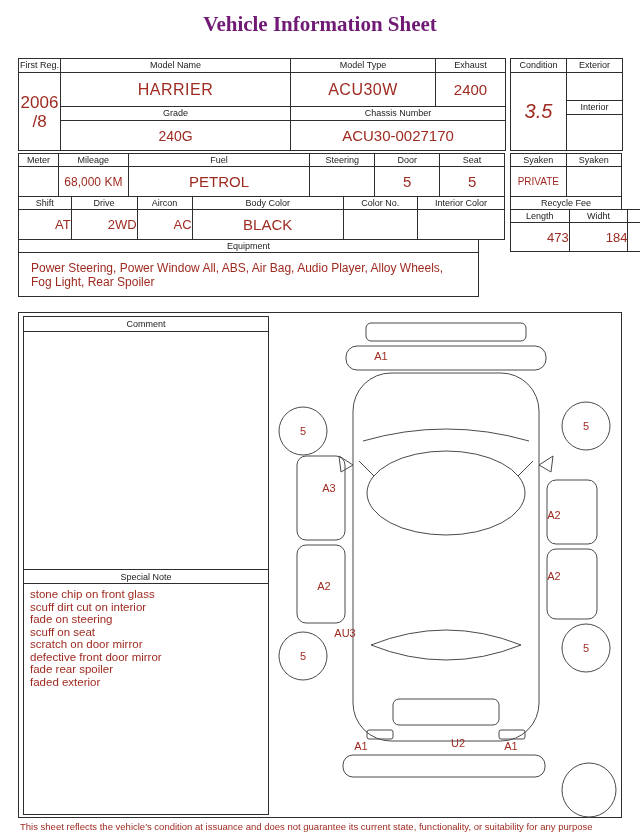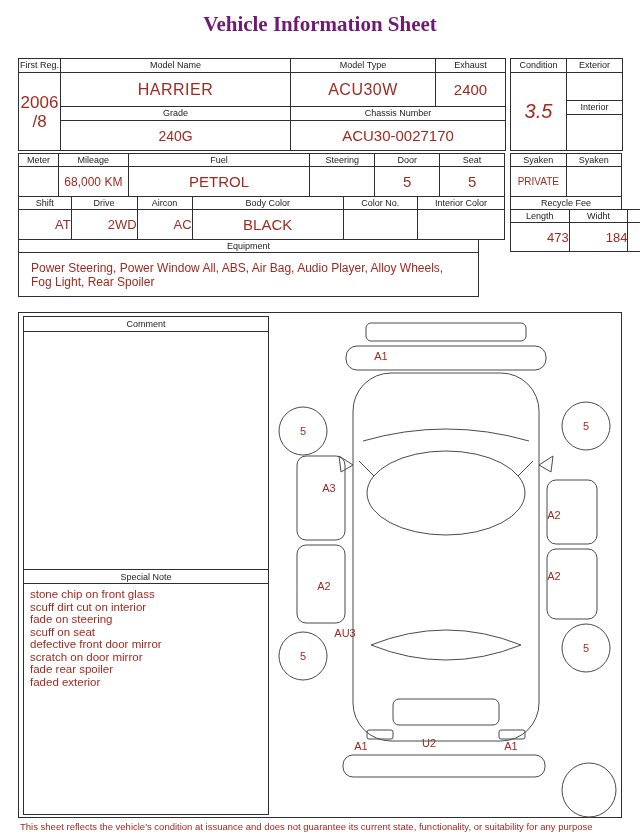--- a/index.html
+++ b/index.html
@@ -214,22 +214,22 @@
 
     <div class="left-box">
       <div class="box-header">Comment</div>
       <div class="comment-area"></div>
       <div class="box-header topline">Special Note</div>
       <div class="note-area">
         <div class="note-line">stone chip on front glass</div>
         <div class="note-line">scuff dirt cut on interior</div>
         <div class="note-line">fade on steering</div>
         <div class="note-line">scuff on seat</div>
+        <div class="note-line">scratch on door mirror</div>
         <div class="note-line">defective front door mirror</div>
-        <div class="note-line">scratch on door mirror</div>
         <div class="note-line">fade rear spoiler</div>
         <div class="note-line">faded exterior</div>
       </div>
     </div>
 
     <div class="diagram">
       <svg width="352" height="506" viewBox="0 0 352 506" fill="none" stroke="#4a4a4a" stroke-width="1">
         <rect x="95" y="10" width="160" height="18" rx="5"></rect>
         <rect x="75" y="33" width="200" height="24" rx="11"></rect>
         <rect x="82" y="60" width="186" height="368" rx="38"></rect>
@@ -255,21 +255,21 @@
         <rect x="72" y="442" width="202" height="22" rx="10"></rect>
         <circle cx="318" cy="477" r="27"></circle>
       </svg>
       <span class="marker" style="left:110px; top:43px">A1</span>
       <span class="marker" style="left:58px;  top:175px">A3</span>
       <span class="marker" style="left:53px;  top:273px">A2</span>
       <span class="marker" style="left:74px;  top:320px">AU3</span>
       <span class="marker" style="left:283px; top:202px">A2</span>
       <span class="marker" style="left:283px; top:263px">A2</span>
       <span class="marker" style="left:90px;  top:433px">A1</span>
-      <span class="marker" style="left:158px; top:430px">U2</span>
+      <span class="marker" style="left:187px; top:430px">U2</span>
       <span class="marker" style="left:240px; top:433px">A1</span>
       <span class="marker" style="left:32px;  top:118px">5</span>
       <span class="marker" style="left:315px; top:113px">5</span>
       <span class="marker" style="left:32px;  top:343px">5</span>
       <span class="marker" style="left:315px; top:335px">5</span>
     </div>
 
   </div>
 
   <div class="disclaimer">This sheet reflects the vehicle's condition at issuance and does not guarantee its current state, functionality, or suitability for any purpose</div>

